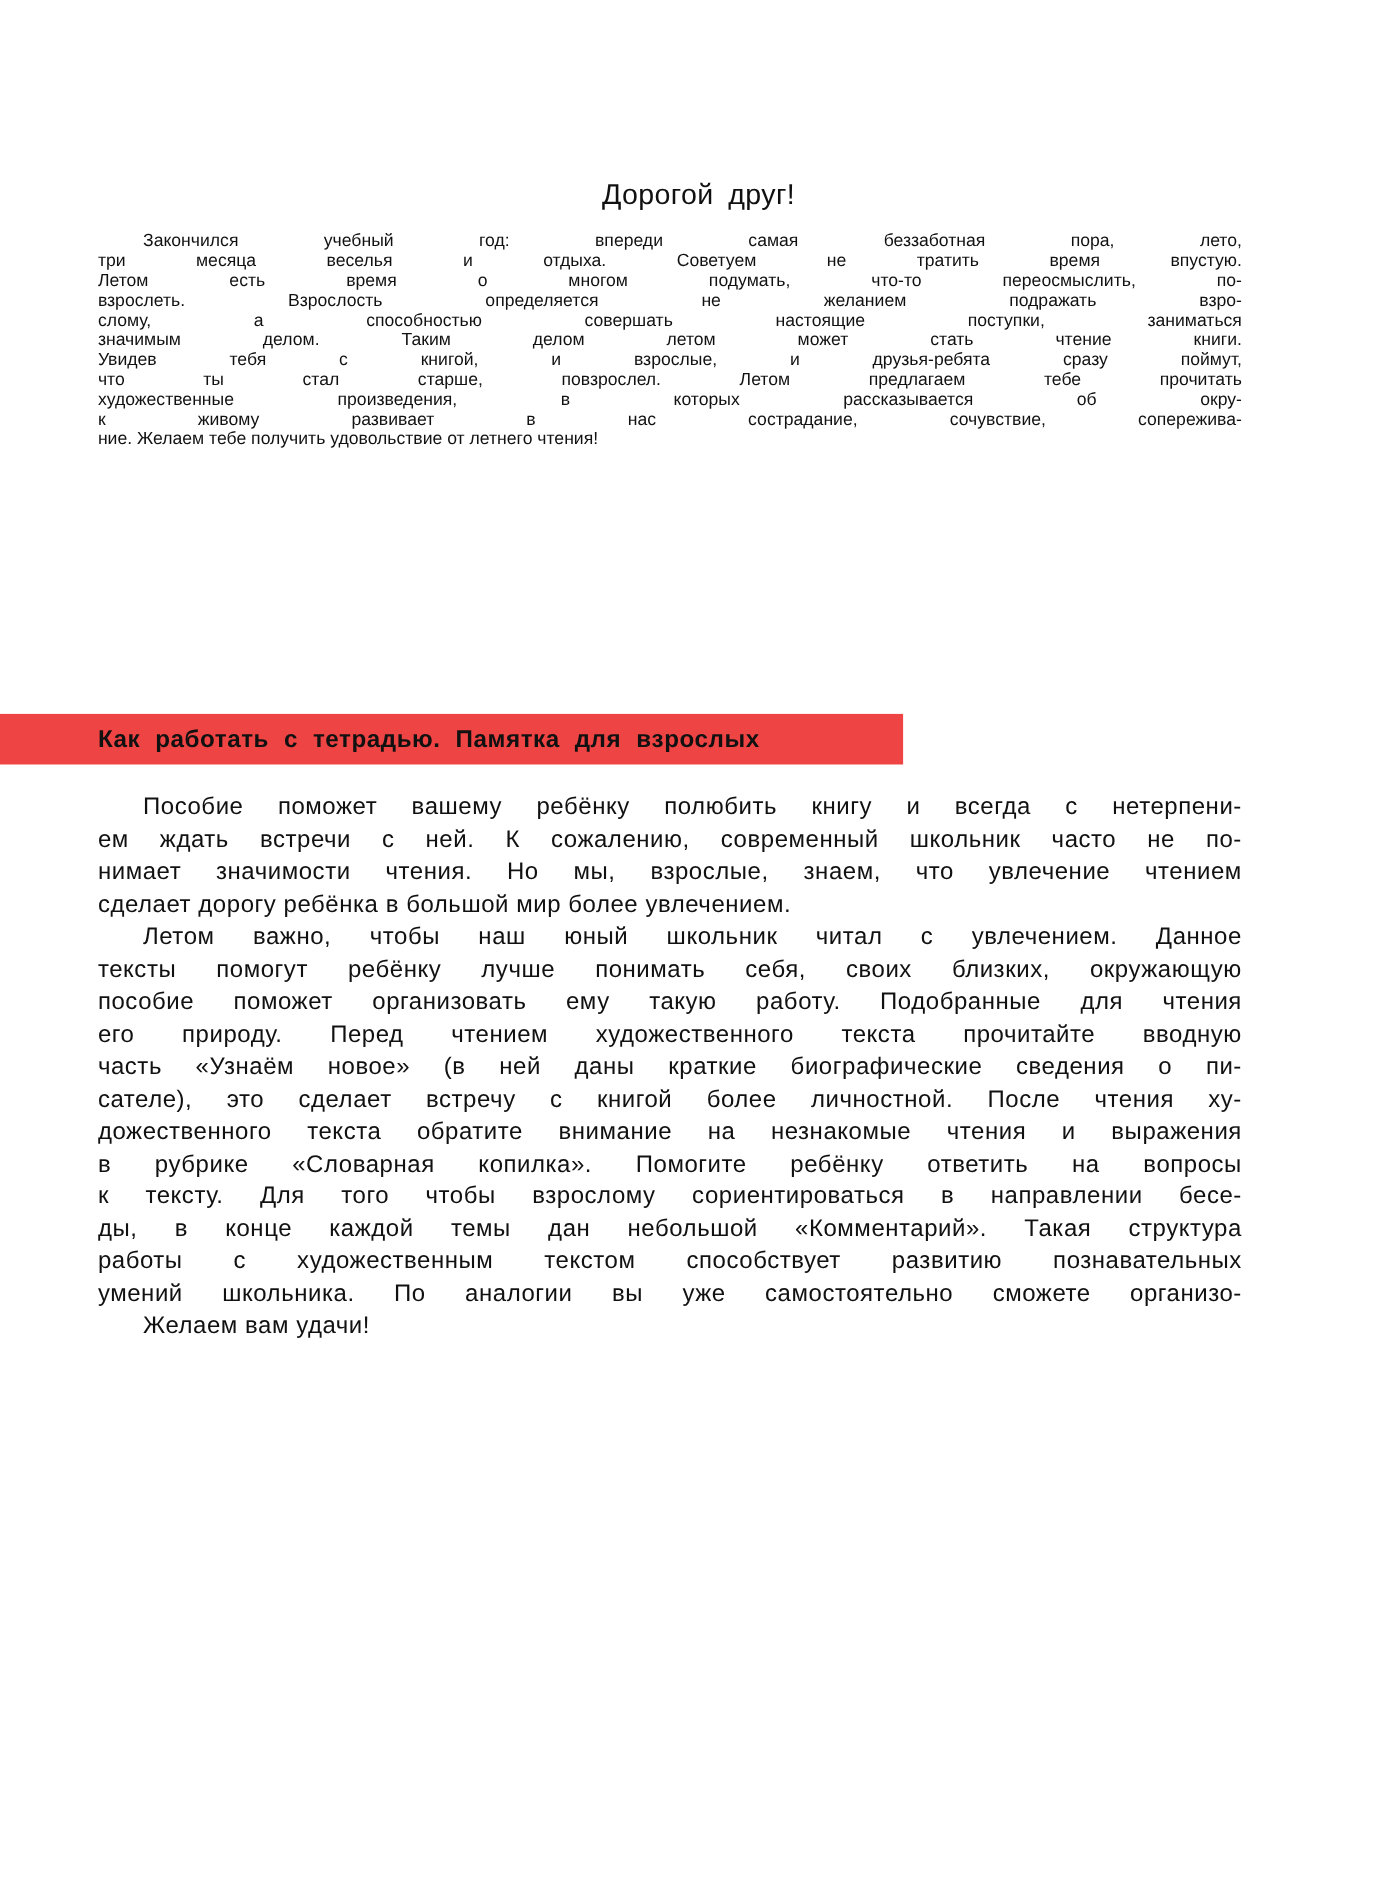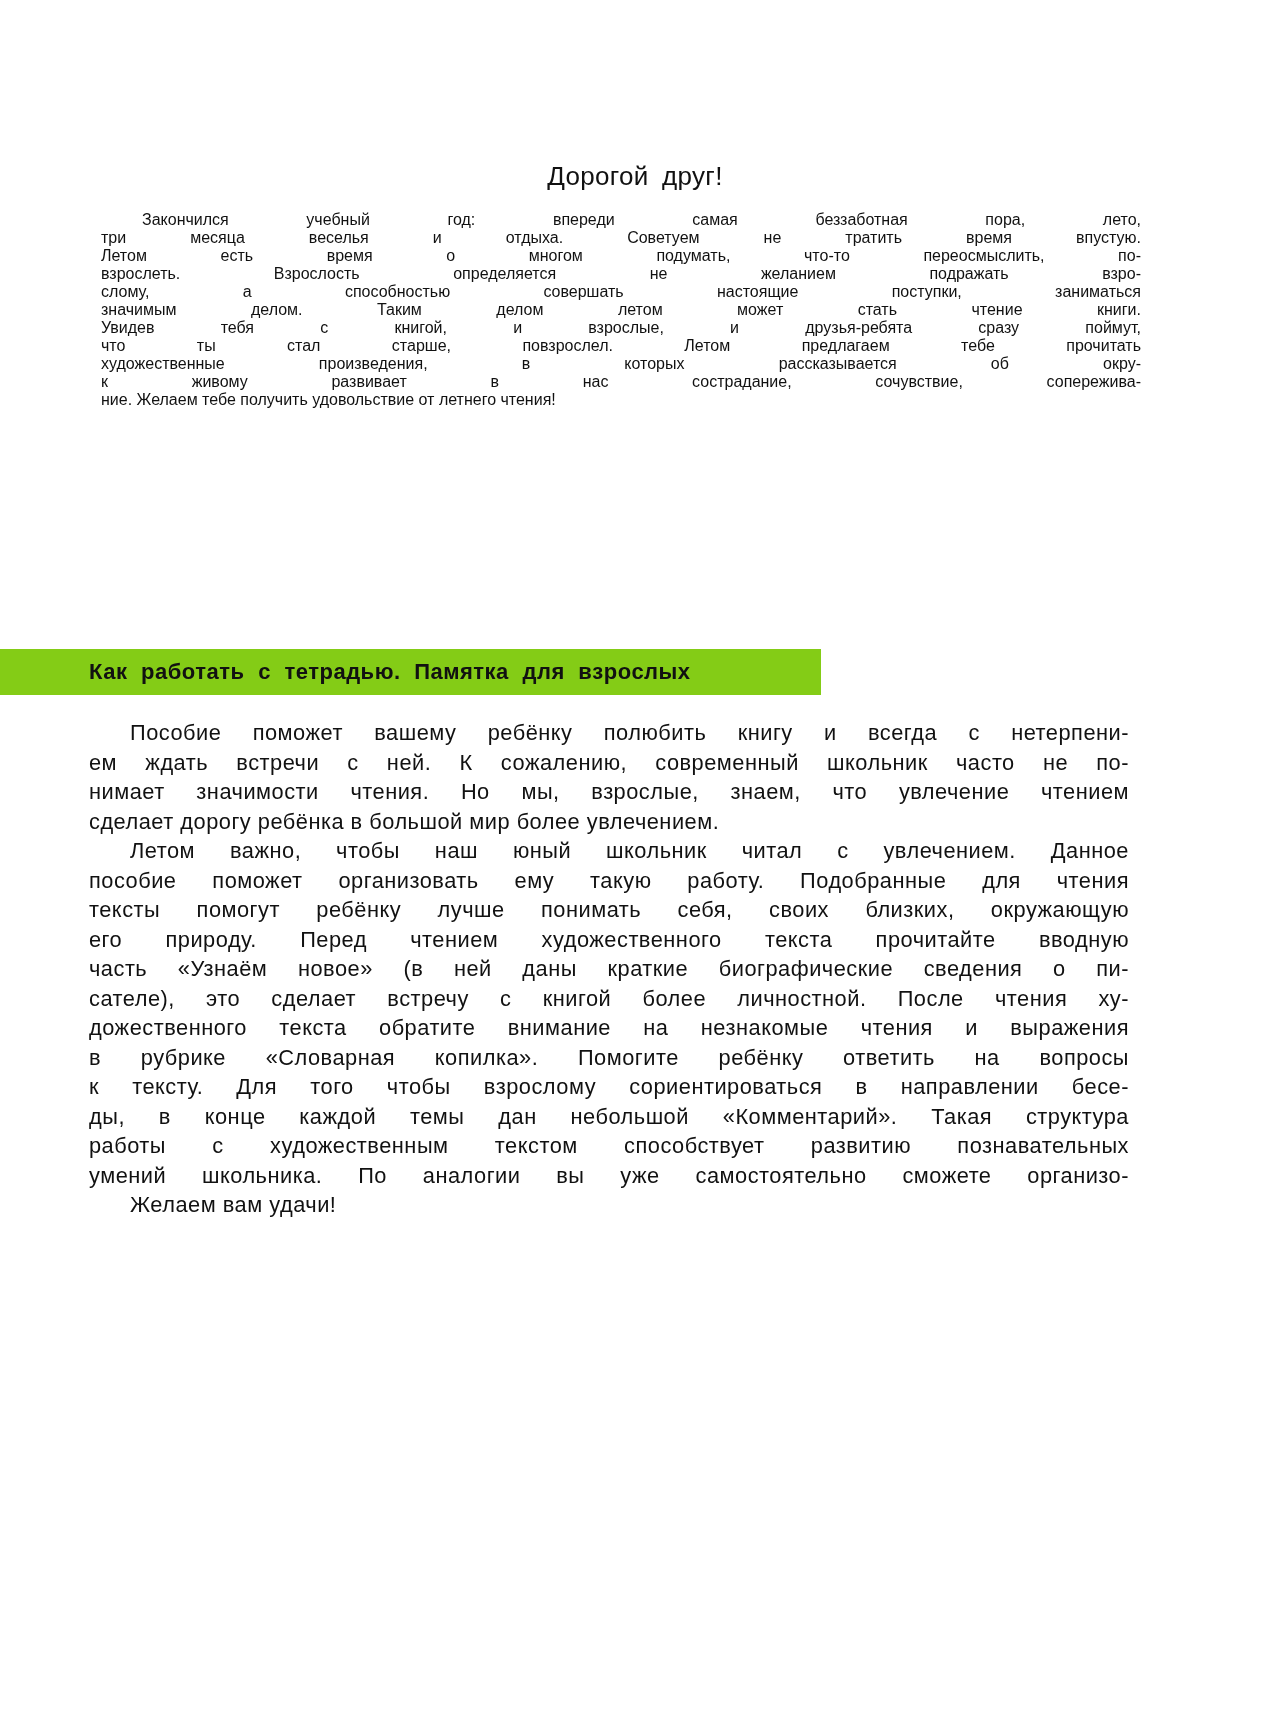--- a/index.html
+++ b/index.html
@@ -1,20 +1,20 @@
 <!DOCTYPE html>
 <html><head>
 <meta charset="utf-8">
 <style>
   html, body { margin: 0; padding: 0; background: #ffffff; }
   body { width: 1270px; height: 1713px; position: relative; overflow: hidden;
          font-family: "Liberation Sans", sans-serif; color: #111111; }
   .page-title { position: absolute; top: 158px; left: 0; width: 1270px; text-align: center;
                 font-size: 26px; line-height: 36px; word-spacing: 6px; letter-spacing: 0.3px; }
-  .intro { position: absolute; top: 211px; left: 89px; width: 1040px; margin-left: 12px; }
+  .intro { position: absolute; top: 211px; left: 89px; width: 1040px; }
   .intro .line { display: block; text-align: justify; text-align-last: justify; }
   .intro .line.first { padding-left: 41px; }
   .intro .line.last { text-align-last: left; }
   .section-bar { position: absolute; top: 649px; left: 0; width: 821px; height: 46px;
                  background: #bcbcbc; }
   .section-title { position: absolute; left: 89px; top: 0; line-height: 46px;
                    font-size: 22px; font-weight: bold; word-spacing: 7px; letter-spacing: 0.5px; }
   .memo { position: absolute; top: 718px; left: 89px; width: 1040px; }
   .memo .line { display: block; font-size: 21.8px; line-height: 29.5px;
                 text-align: justify; text-align-last: justify; letter-spacing: 0.5px; }
@@ -33,35 +33,35 @@
   <span class="line">взрослеть. Взрослость определяется не желанием подражать взро-</span>
   <span class="line">слому, а способностью совершать настоящие поступки, заниматься</span>
   <span class="line">значимым делом. Таким делом летом может стать чтение книги.</span>
   <span class="line">Увидев тебя с книгой, и взрослые, и друзья-ребята сразу поймут,</span>
   <span class="line">что ты стал старше, повзрослел. Летом предлагаем тебе прочитать</span>
   <span class="line">художественные произведения, в которых рассказывается об окру-</span>
   <span class="line">к живому развивает в нас сострадание, сочувствие, сопережива-</span>
   <span class="line last">ние. Желаем тебе получить удовольствие от летнего чтения!</span>
 </div>
 
-<div class="section-bar" style="background: #84cc16;">
+<div class="section-bar" style="background: #ef4444;">
   <div class="section-title">Как работать с тетрадью. Памятка для взрослых</div>
 </div>
 
 <div class="memo">
   <div>
     <span class="line first">Пособие поможет вашему ребёнку полюбить книгу и всегда с нетерпени-</span>
     <span class="line">ем ждать встречи с ней. К сожалению, современный школьник часто не по-</span>
     <span class="line">нимает значимости чтения. Но мы, взрослые, знаем, что увлечение чтением</span>
     <span class="line last">сделает дорогу ребёнка в большой мир более увлечением.</span>
   </div>
   <div>
     <span class="line first">Летом важно, чтобы наш юный школьник читал с увлечением. Данное</span>
+    <span class="line">тексты помогут ребёнку лучше понимать себя, своих близких, окружающую</span>
     <span class="line">пособие поможет организовать ему такую работу. Подобранные для чтения</span>
-    <span class="line">тексты помогут ребёнку лучше понимать себя, своих близких, окружающую</span>
     <span class="line">его природу. Перед чтением художественного текста прочитайте вводную</span>
     <span class="line">часть «Узнаём новое» (в ней даны краткие биографические сведения о пи-</span>
     <span class="line">сателе), это сделает встречу с книгой более личностной. После чтения ху-</span>
     <span class="line">дожественного текста обратите внимание на незнакомые чтения и выражения</span>
     <span class="line">в рубрике «Словарная копилка». Помогите ребёнку ответить на вопросы</span>
     <span class="line">к тексту. Для того чтобы взрослому сориентироваться в направлении бесе-</span>
     <span class="line">ды, в конце каждой темы дан небольшой «Комментарий». Такая структура</span>
     <span class="line">работы с художественным текстом способствует развитию познавательных</span>
     <span class="line">умений школьника. По аналогии вы уже самостоятельно сможете организо-</span>
   </div>

